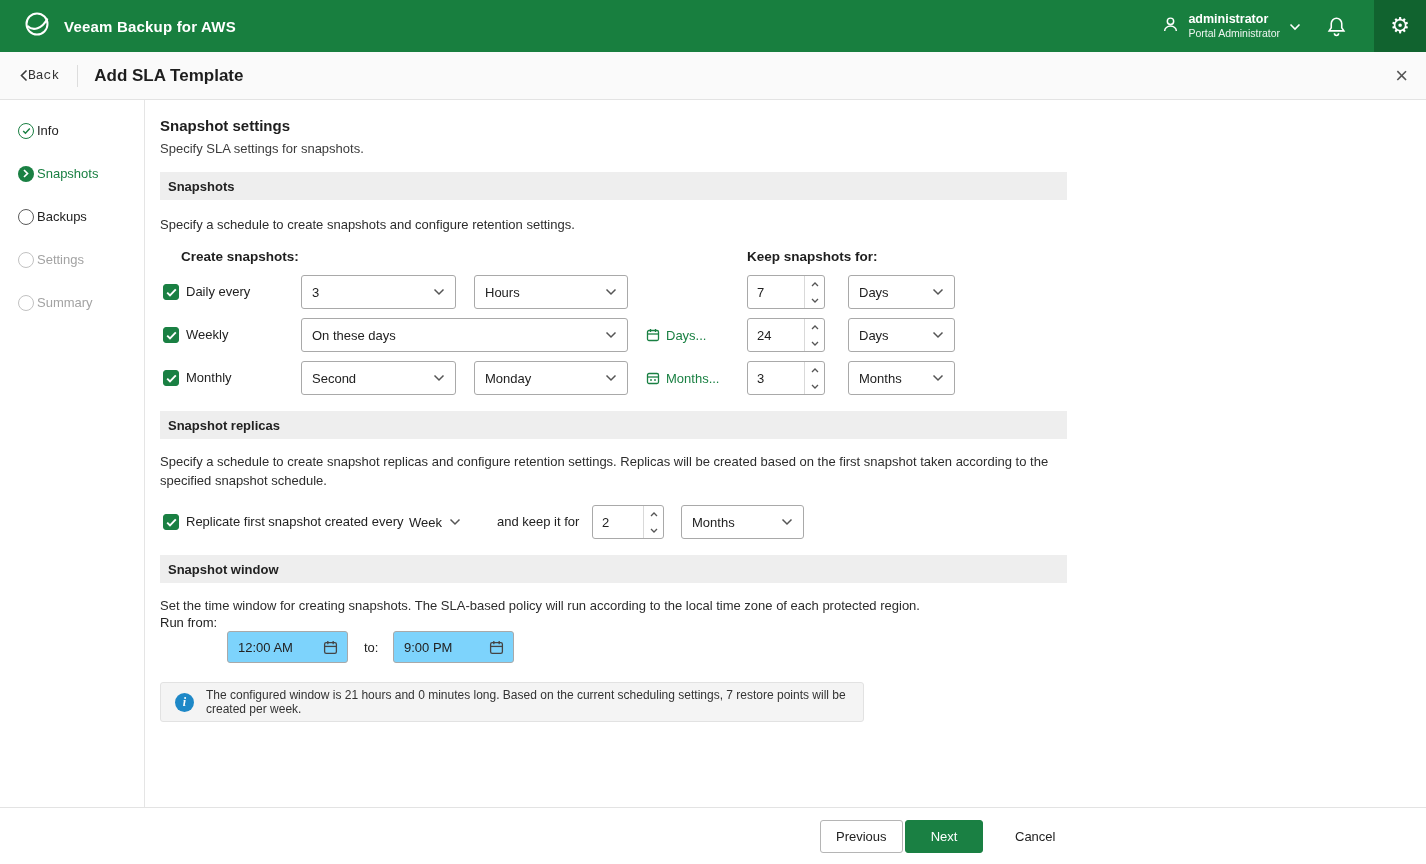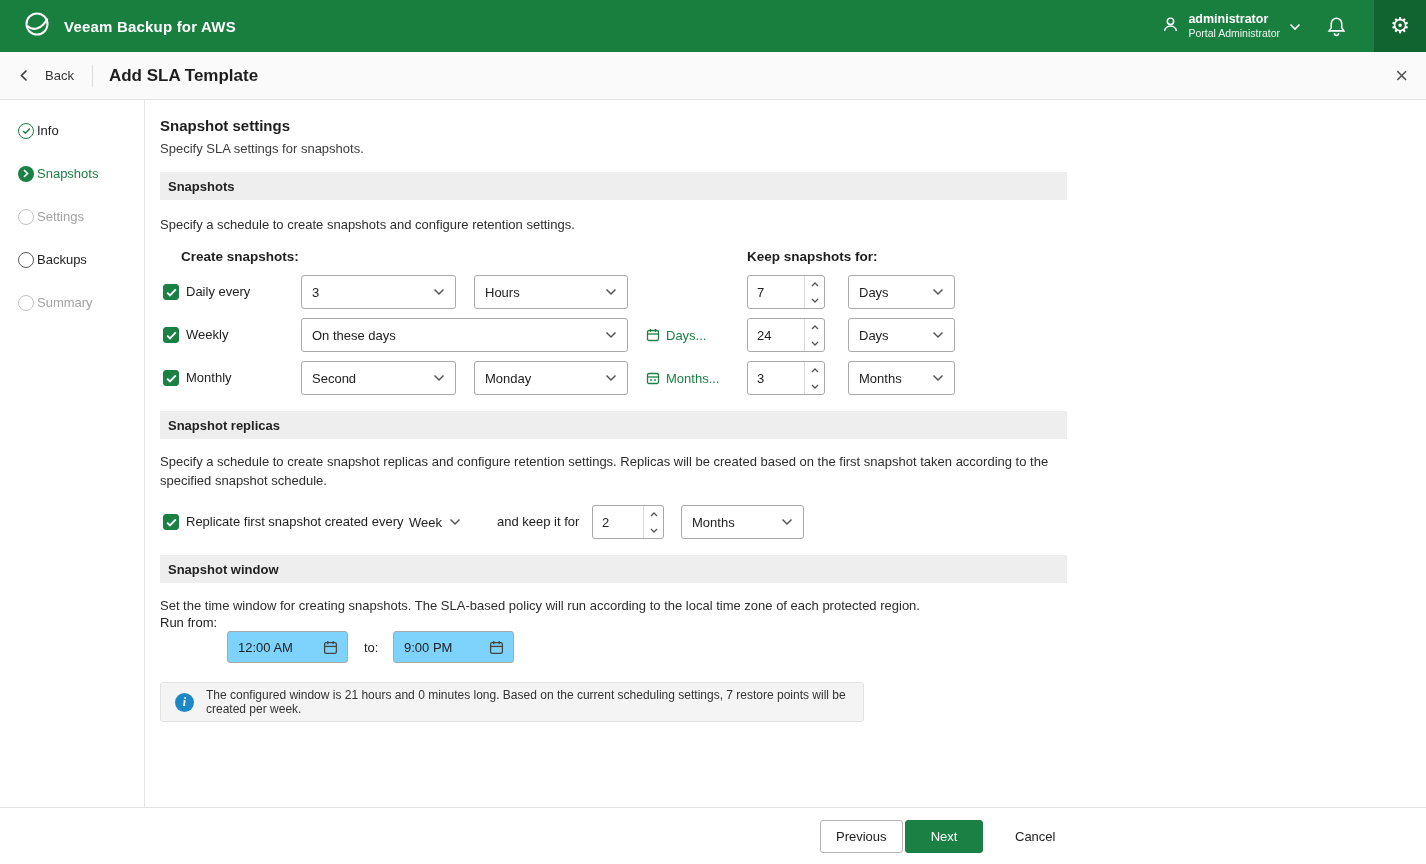--- a/index.html
+++ b/index.html
@@ -14,21 +14,21 @@
   .user-block { display:flex; align-items:center; gap:9px; margin-right:26px; cursor:pointer; }
   .user-texts { display:flex; flex-direction:column; line-height:1.25; }
   .user-name { font-size:12.5px; font-weight:bold; }
   .user-role { font-size:10.5px; opacity:.92; }
   .bell-btn { margin-right:28px; cursor:pointer; display:flex; align-items:center; }
   .gear-btn { width:52px; height:52px; background:#11632f; display:flex; align-items:center; justify-content:center; cursor:pointer; }
   .gear-glyph { font-size:22px; color:#fff; line-height:1; }
 
   
   .pageheader { position:absolute; top:52px; left:0; right:0; height:48px; background:#fafafa; border-bottom:1px solid #e3e3e3; display:flex; align-items:center; }
-  .back-btn { display:flex; align-items:center; gap:17px; padding:0 18px 0 20px; height:100%; color:#333; font-size:13px; cursor:pointer; }
+  .back-btn { display:flex; align-items:center; gap:0; padding:0 18px 0 20px; height:100%; color:#333; font-size:13px; cursor:pointer;font-family:Liberation Mono, monospace; }
   .hdr-sep { width:1px; height:22px; background:#ddd; }
   .page-title { font-size:17px; font-weight:bold; color:#1e1e1e; margin-left:16px; }
   .close-btn { margin-left:auto; margin-right:18px; font-size:22px; color:#555; cursor:pointer; line-height:1; font-weight:300; }
 
   
   .sidebar { position:absolute; top:100px; left:0; width:145px; bottom:57px; background:#fff; border-right:1px solid #e5e5e5; padding-top:9px; }
   .step { display:flex; align-items:center; gap:3px; padding-left:18px; height:43px; font-size:13px; cursor:pointer; }
   .step-ico { width:16px; height:16px; border-radius:50%; flex:none; display:flex; align-items:center; justify-content:center; }
   .ico-done { border:1.5px solid #1a8043; }
   .ico-current { background:#1a8043; }
@@ -142,27 +142,27 @@
       <span class="step-label">Info</span>
     </div>
     <div class="step current">
       <span class="step-ico ico-current">
         <svg width="6" height="9" viewBox="0 0 6 9">
             <path d="M1 1 L4.5 4.5 L1 8" fill="none" stroke="#fff" stroke-width="1.7"></path>
           </svg>
       </span>
       <span class="step-label">Snapshots</span>
     </div>
+    <div class="step">
+      <span class="step-ico ico-enabled"></span>
+      <span class="step-label">Backups</span>
+    </div>
     <div class="step disabled">
       <span class="step-ico ico-disabled"></span>
       <span class="step-label">Settings</span>
-    </div>
-    <div class="step">
-      <span class="step-ico ico-enabled"></span>
-      <span class="step-label">Backups</span>
     </div>
     <div class="step disabled">
       <span class="step-ico ico-disabled"></span>
       <span class="step-label">Summary</span>
     </div>
   </div>
 
   <div class="vdivider"></div>
 
   <div class="main">

